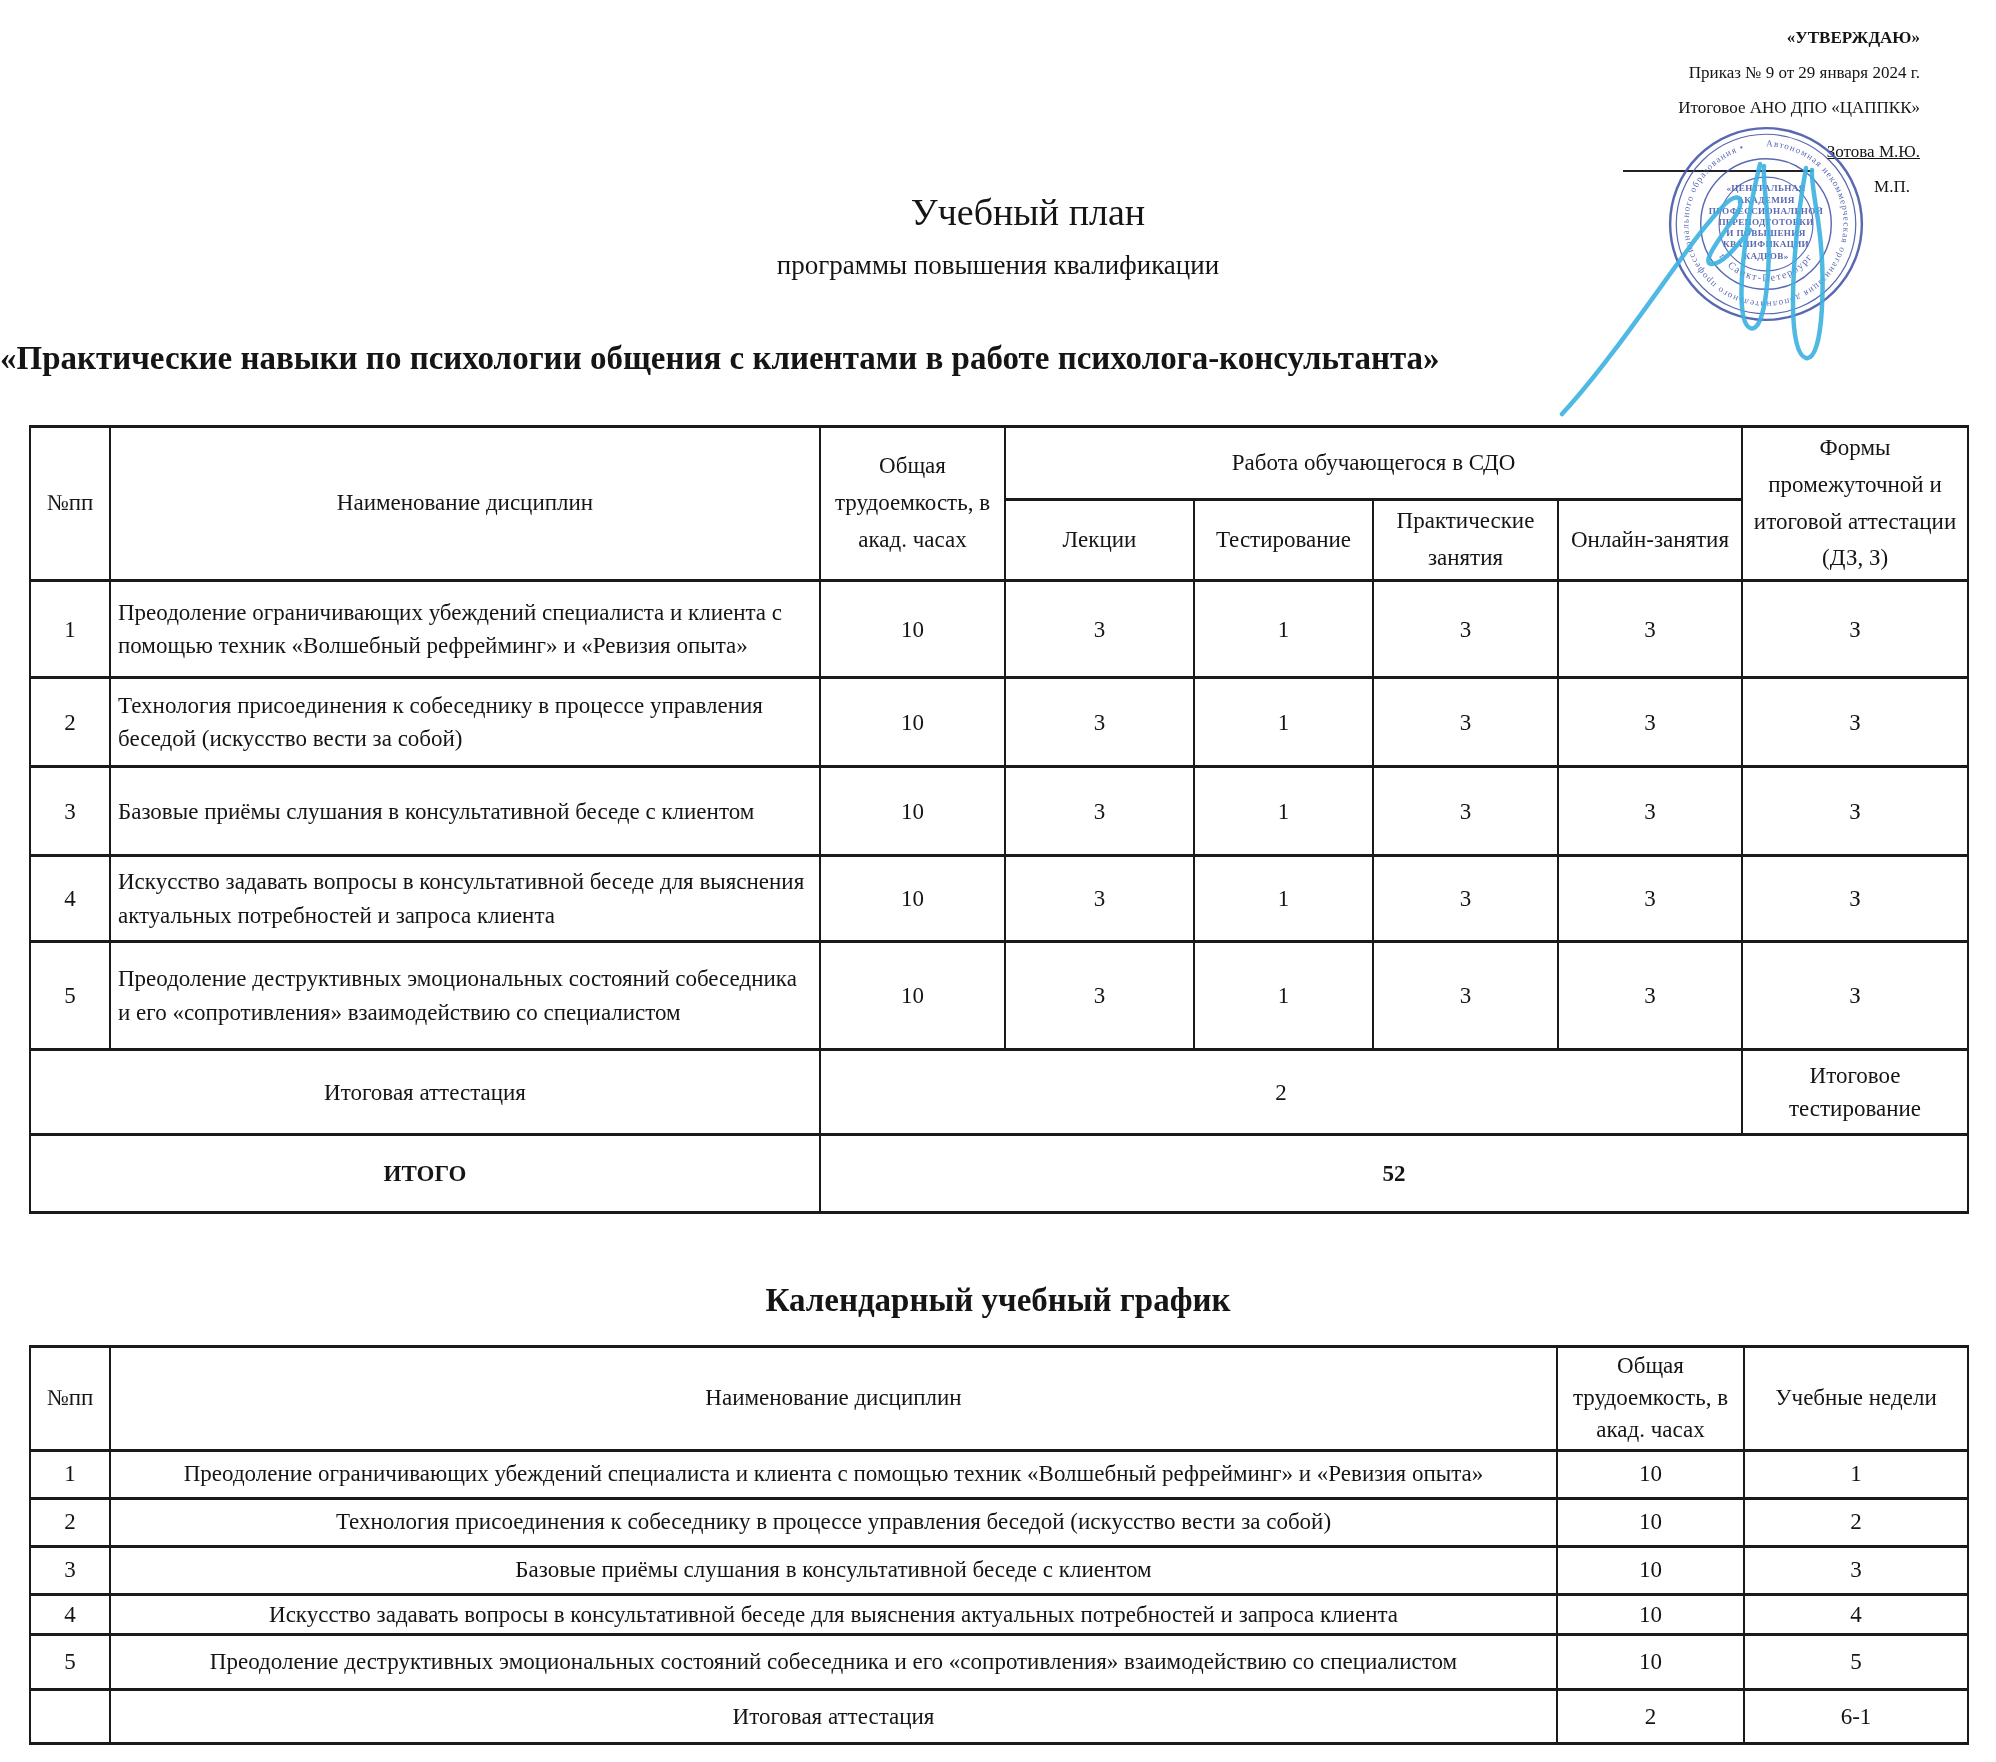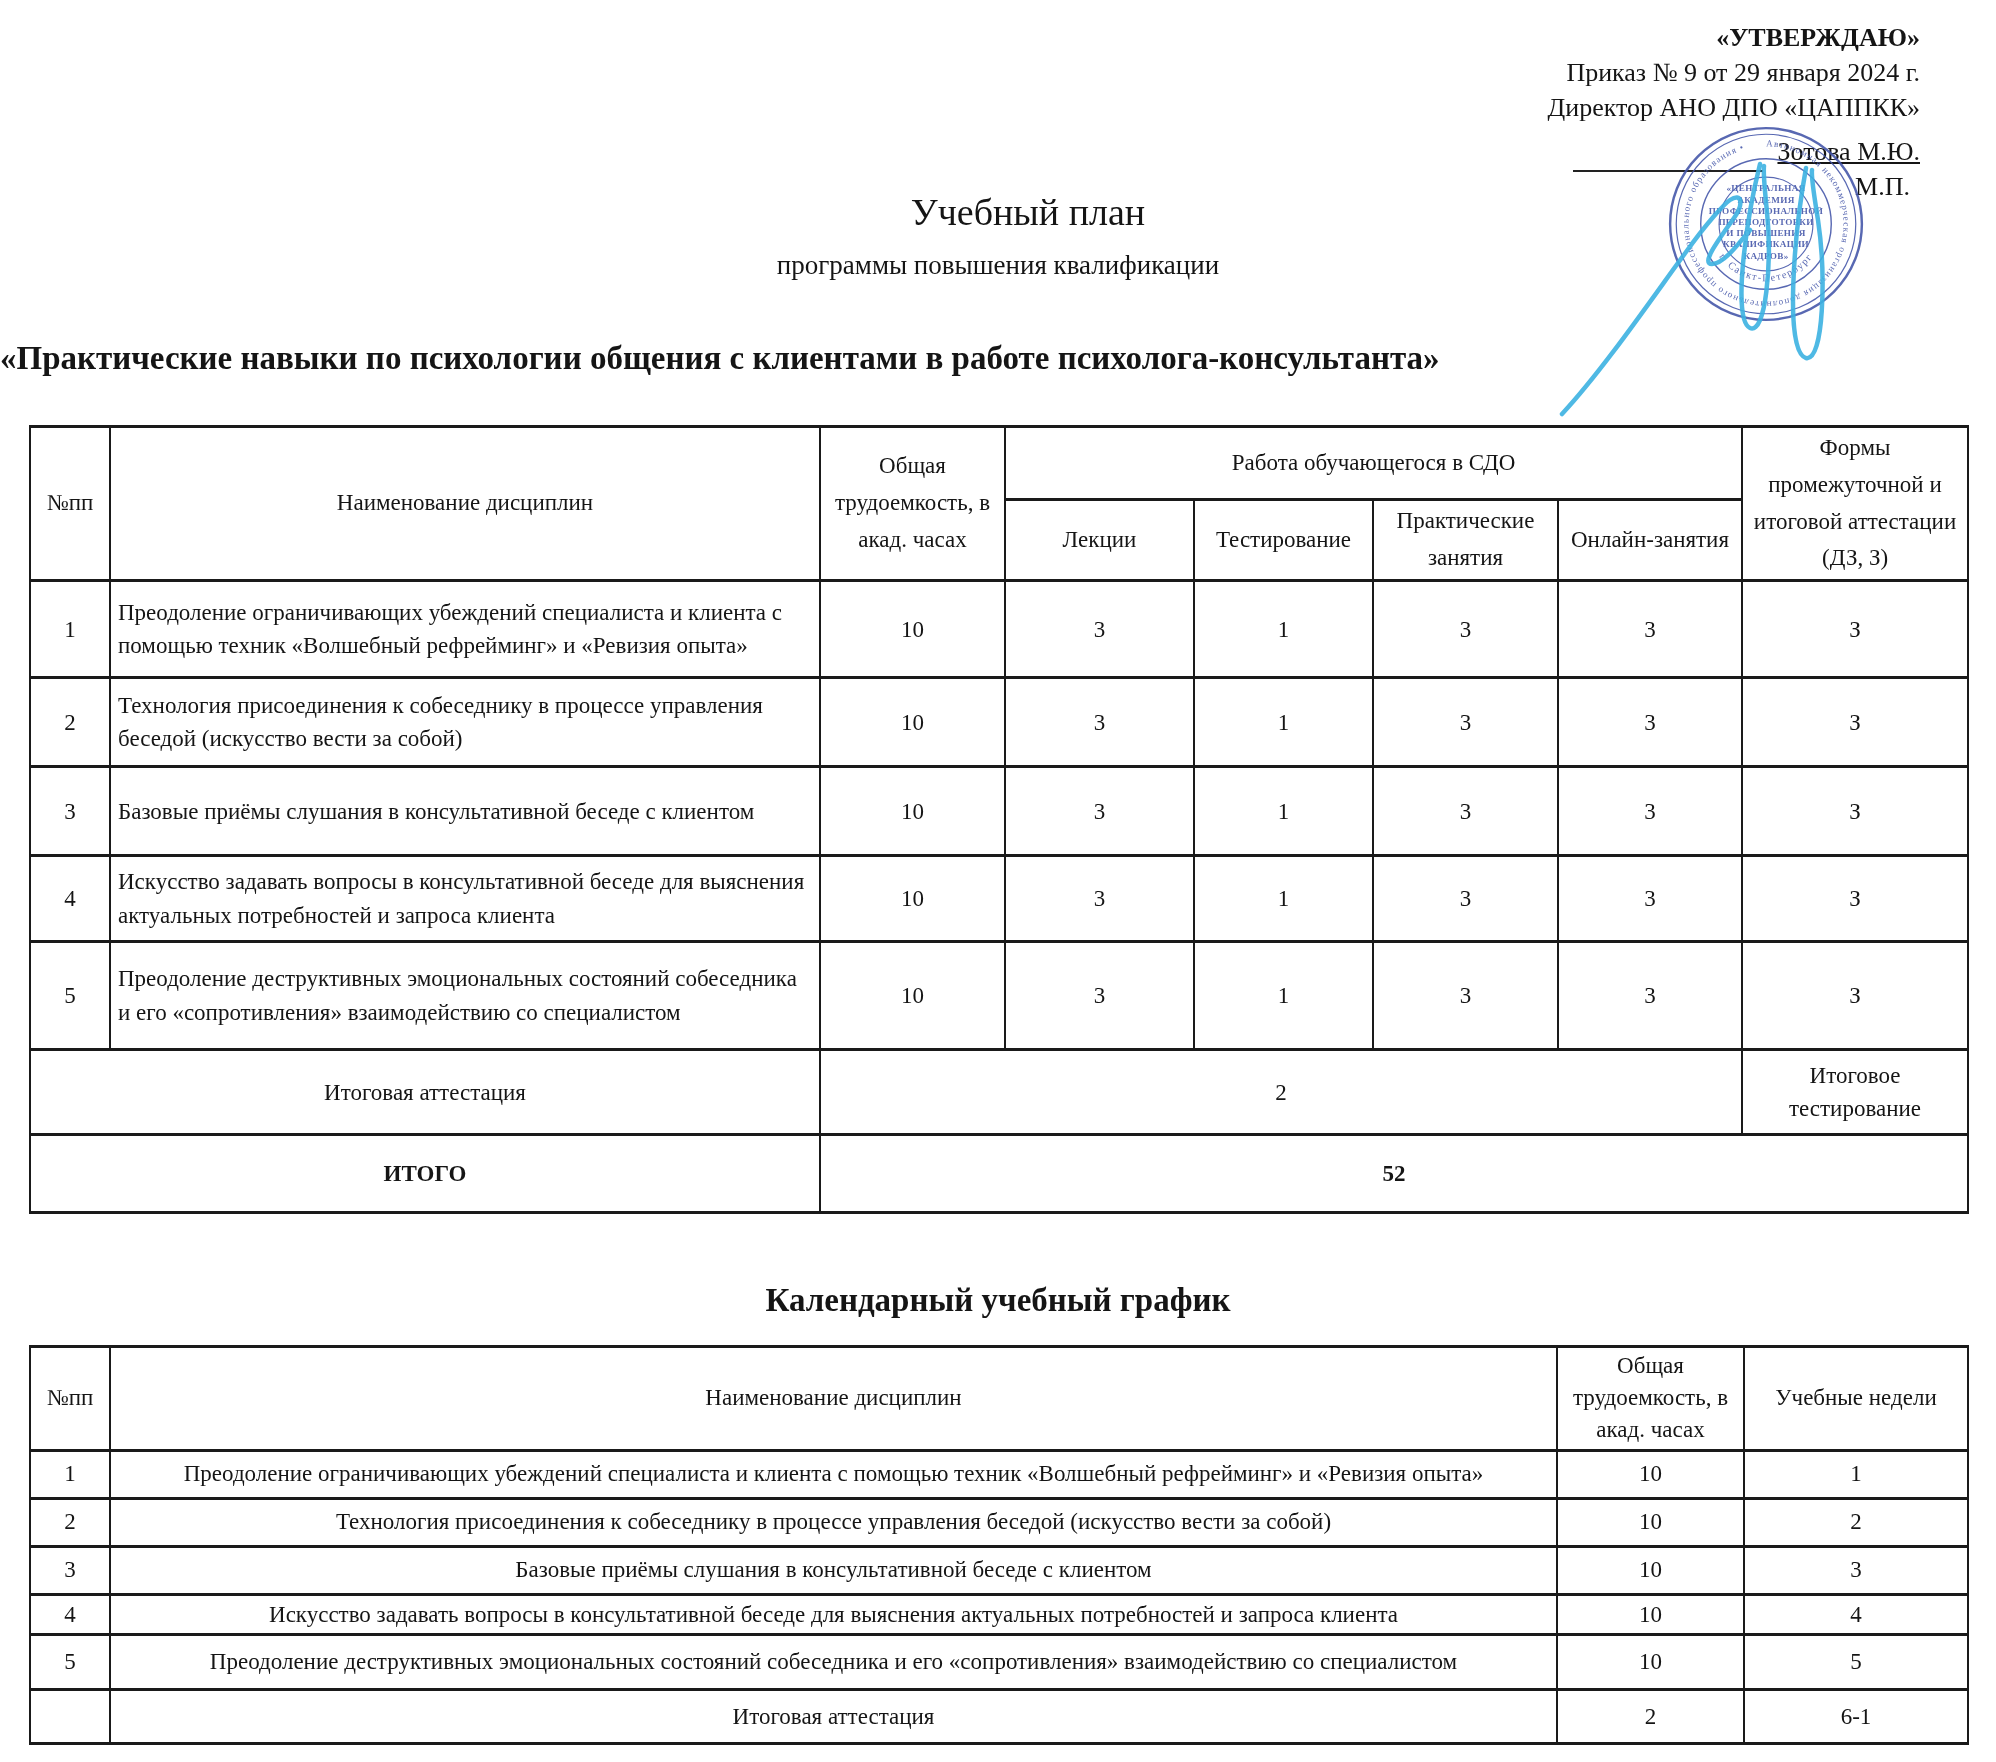--- a/index.html
+++ b/index.html
@@ -4,21 +4,21 @@
 <style>
   html,body { margin:0; padding:0; }
   body {
     width:1996px; height:1762px; background:#ffffff;
     font-family:"Liberation Serif","DejaVu Serif",serif;
     color:#151515;
   }
   .page { position:relative; width:1996px; height:1762px; overflow:hidden; background:#fff; }
 
   
-  .approval { position:absolute; top:20px; right:76px; text-align:right; font-size:26px; line-height:35px; white-space:nowrap;margin-left:48px; }
+  .approval { position:absolute; top:20px; right:76px; text-align:right; font-size:17px; line-height:35px; white-space:nowrap;margin-left:48px; }
   .approval .bold { font-weight:bold; }
   .sig-row { display:flex; justify-content:flex-end; align-items:flex-end; margin-top:9px; height:35px;text-decoration:underline; }
   .sig-line { display:inline-block; width:190px; height:0; border-bottom:2px solid #222; margin-right:14px; transform:translateY(3px); }
   .mp { padding-right:10px; }
 
   
   .stamp { position:absolute; left:1664px; top:122px; width:204px; height:204px; opacity:.88; filter:blur(.3px); }
   .signature-ink { position:absolute; left:1548px; top:112px; width:330px; height:330px; opacity:.9; }
 
   
@@ -46,21 +46,21 @@
   .stamp-arc-text { font-size:10px; letter-spacing:1.5px; }
 </style>
 </head>
 <body>
 
 <div class="page">
 
   <div class="approval">
     <div class="bold">«УТВЕРЖДАЮ»</div>
     <div>Приказ № 9 от 29 января 2024 г.</div>
-    <div>Директор АНО ДПО «ЦАППКК»</div>
+    <div>Итоговое АНО ДПО «ЦАППКК»</div>
     <div class="sig-row">
       <span class="sig-line"></span>
       <span>Зотова М.Ю.</span>
     </div>
     <div class="mp">М.П.</div>
   </div>
 
   <svg class="stamp" viewBox="0 0 200 200" xmlns="http://www.w3.org/2000/svg">
     <defs>
       <path id="ringPath" d="M 100 24 a 76 76 0 1 1 -0.01 0"></path>

